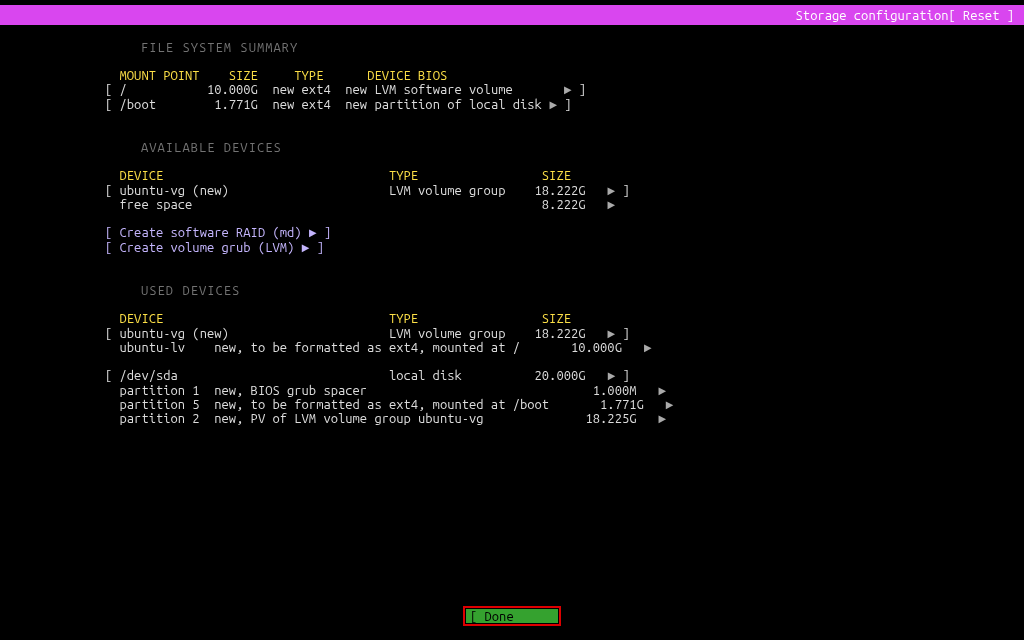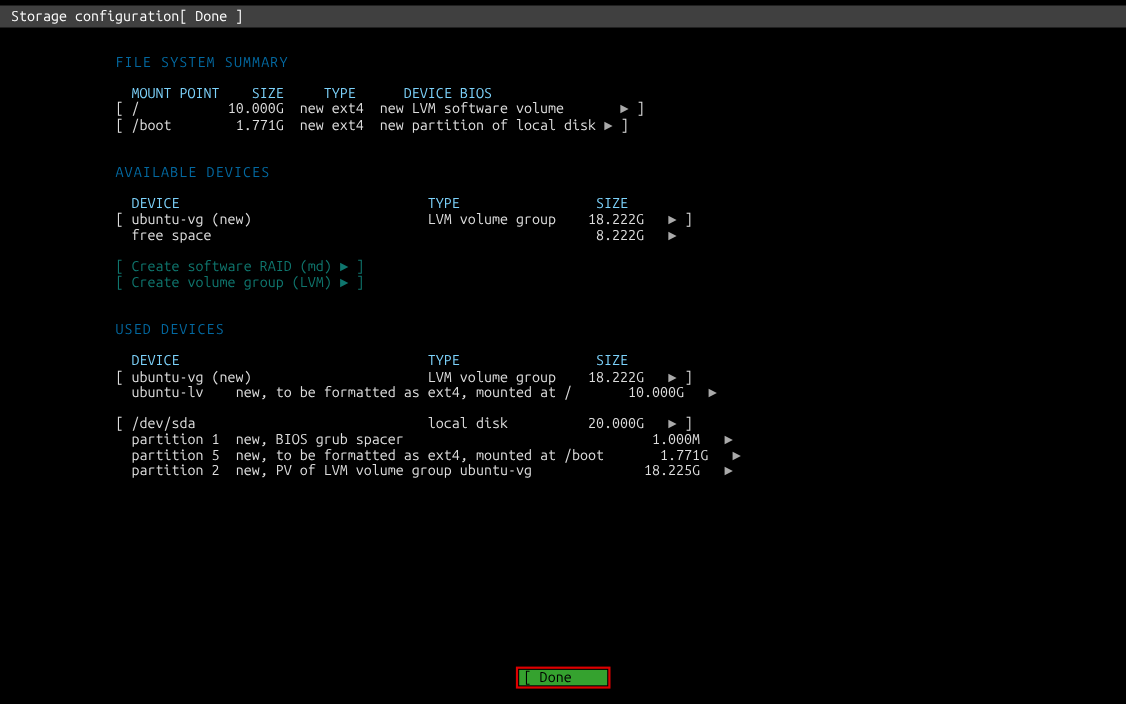--- a/index.html
+++ b/index.html
@@ -7,84 +7,83 @@
     background: #000;
     color: #ddd;
     font-family: "Ubuntu Mono", "Courier New", monospace;
     font-size: 13px;
     line-height: 1.1;
     width: 1024px;
     height: 640px;
     overflow: hidden;
   }
   .title-bar {
-    background: #404040;
+    background: #d946ef;
     color: #fff;
     display: flex;
-    justify-content: flex-start;
+    justify-content: flex-end;
     padding: 3px 10px;
     margin-top: 5px;
-    margin-bottom: 10px;
   }
   .main {
     padding: 0 0 0 105px;
     white-space: pre;
   }
-  .dim { color: #0f766e; }
-  .hdr { color: #7dd3fc; text-align: right; }
+  .dim { color: #c4b5fd; }
+  .hdr { color: #fde047; text-align: right; }
   .arrow { color: #aaa; }
-  .section-title { color: #0369a1; letter-spacing: 1px; }
+  .section-title { color: #737373; letter-spacing: 1px; margin-left: 36px; }
   .footer {
     position: absolute;
     bottom: 14px;
     width: 100%;
     text-align: center;
   }
   .btn-wrap {
     display: inline-block;
     border: 2px solid #d00;
     padding: 1px;
   }
   .btn {
     display: inline-block;
-    width: 80px;
+    width: 92px;
     text-align: left;
     padding: 0 4px;
   }
   .btn.selected {
     background: #35a22f;
     color: #000;
   }
   .btn.dimbtn { color: #666; }
   .footer-line { line-height: 1.1; }
 </style>
 </head>
 <body>
 
 <div class="title-bar">
   <span>Storage configuration</span>
-  <span>[ Done ]</span>
+  <span>[ Reset ]</span>
 </div>
 
 <div class="main">
 <span class="section-title">FILE SYSTEM SUMMARY</span>
 
   <span class="hdr">MOUNT POINT</span>    <span class="hdr">SIZE</span>     <span class="hdr">TYPE</span>      <span class="hdr">DEVICE BIOS</span>
 [ <span>/</span>           <span>10.000G</span>  <span>new ext4</span>  <span>new LVM software volume</span>       <span class="arrow">►</span> ]
 [ <span>/boot</span>        <span>1.771G</span>  <span>new ext4</span>  <span>new partition of local disk</span> <span class="arrow">►</span> ]
 
 
 <span class="section-title">AVAILABLE DEVICES</span>
 
   <span class="hdr">DEVICE</span>                               <span class="hdr">TYPE</span>                 <span class="hdr">SIZE</span>
 [ <span>ubuntu-vg (new)</span>                      <span>LVM volume group</span>    <span>18.222G</span>   <span class="arrow">►</span> ]
   <span>free space</span>                                                <span>8.222G</span>   <span class="arrow">►</span>
 
 <span class="dim">[ <span>Create software RAID (md) ►</span> ]</span>
-<span class="dim">[ <span>Create volume group (LVM) ►</span> ]</span>
+<span class="dim">[ <span>Create volume grub (LVM) ►</span> ]</span>
 
 
 <span class="section-title">USED DEVICES</span>
 
   <span class="hdr">DEVICE</span>                               <span class="hdr">TYPE</span>                 <span class="hdr">SIZE</span>
 [ <span>ubuntu-vg (new)</span>                      <span>LVM volume group</span>    <span>18.222G</span>   <span class="arrow">►</span> ]
   <span>ubuntu-lv</span>    <span>new, to be formatted as ext4, mounted at /</span>       <span>10.000G</span>   <span class="arrow">►</span>
 
 [ <span>/dev/sda</span>                             <span>local disk</span>          <span>20.000G</span>   <span class="arrow">►</span> ]
   <span>partition 1</span>  <span>new, BIOS grub spacer</span>                               <span>1.000M</span>   <span class="arrow">►</span>

